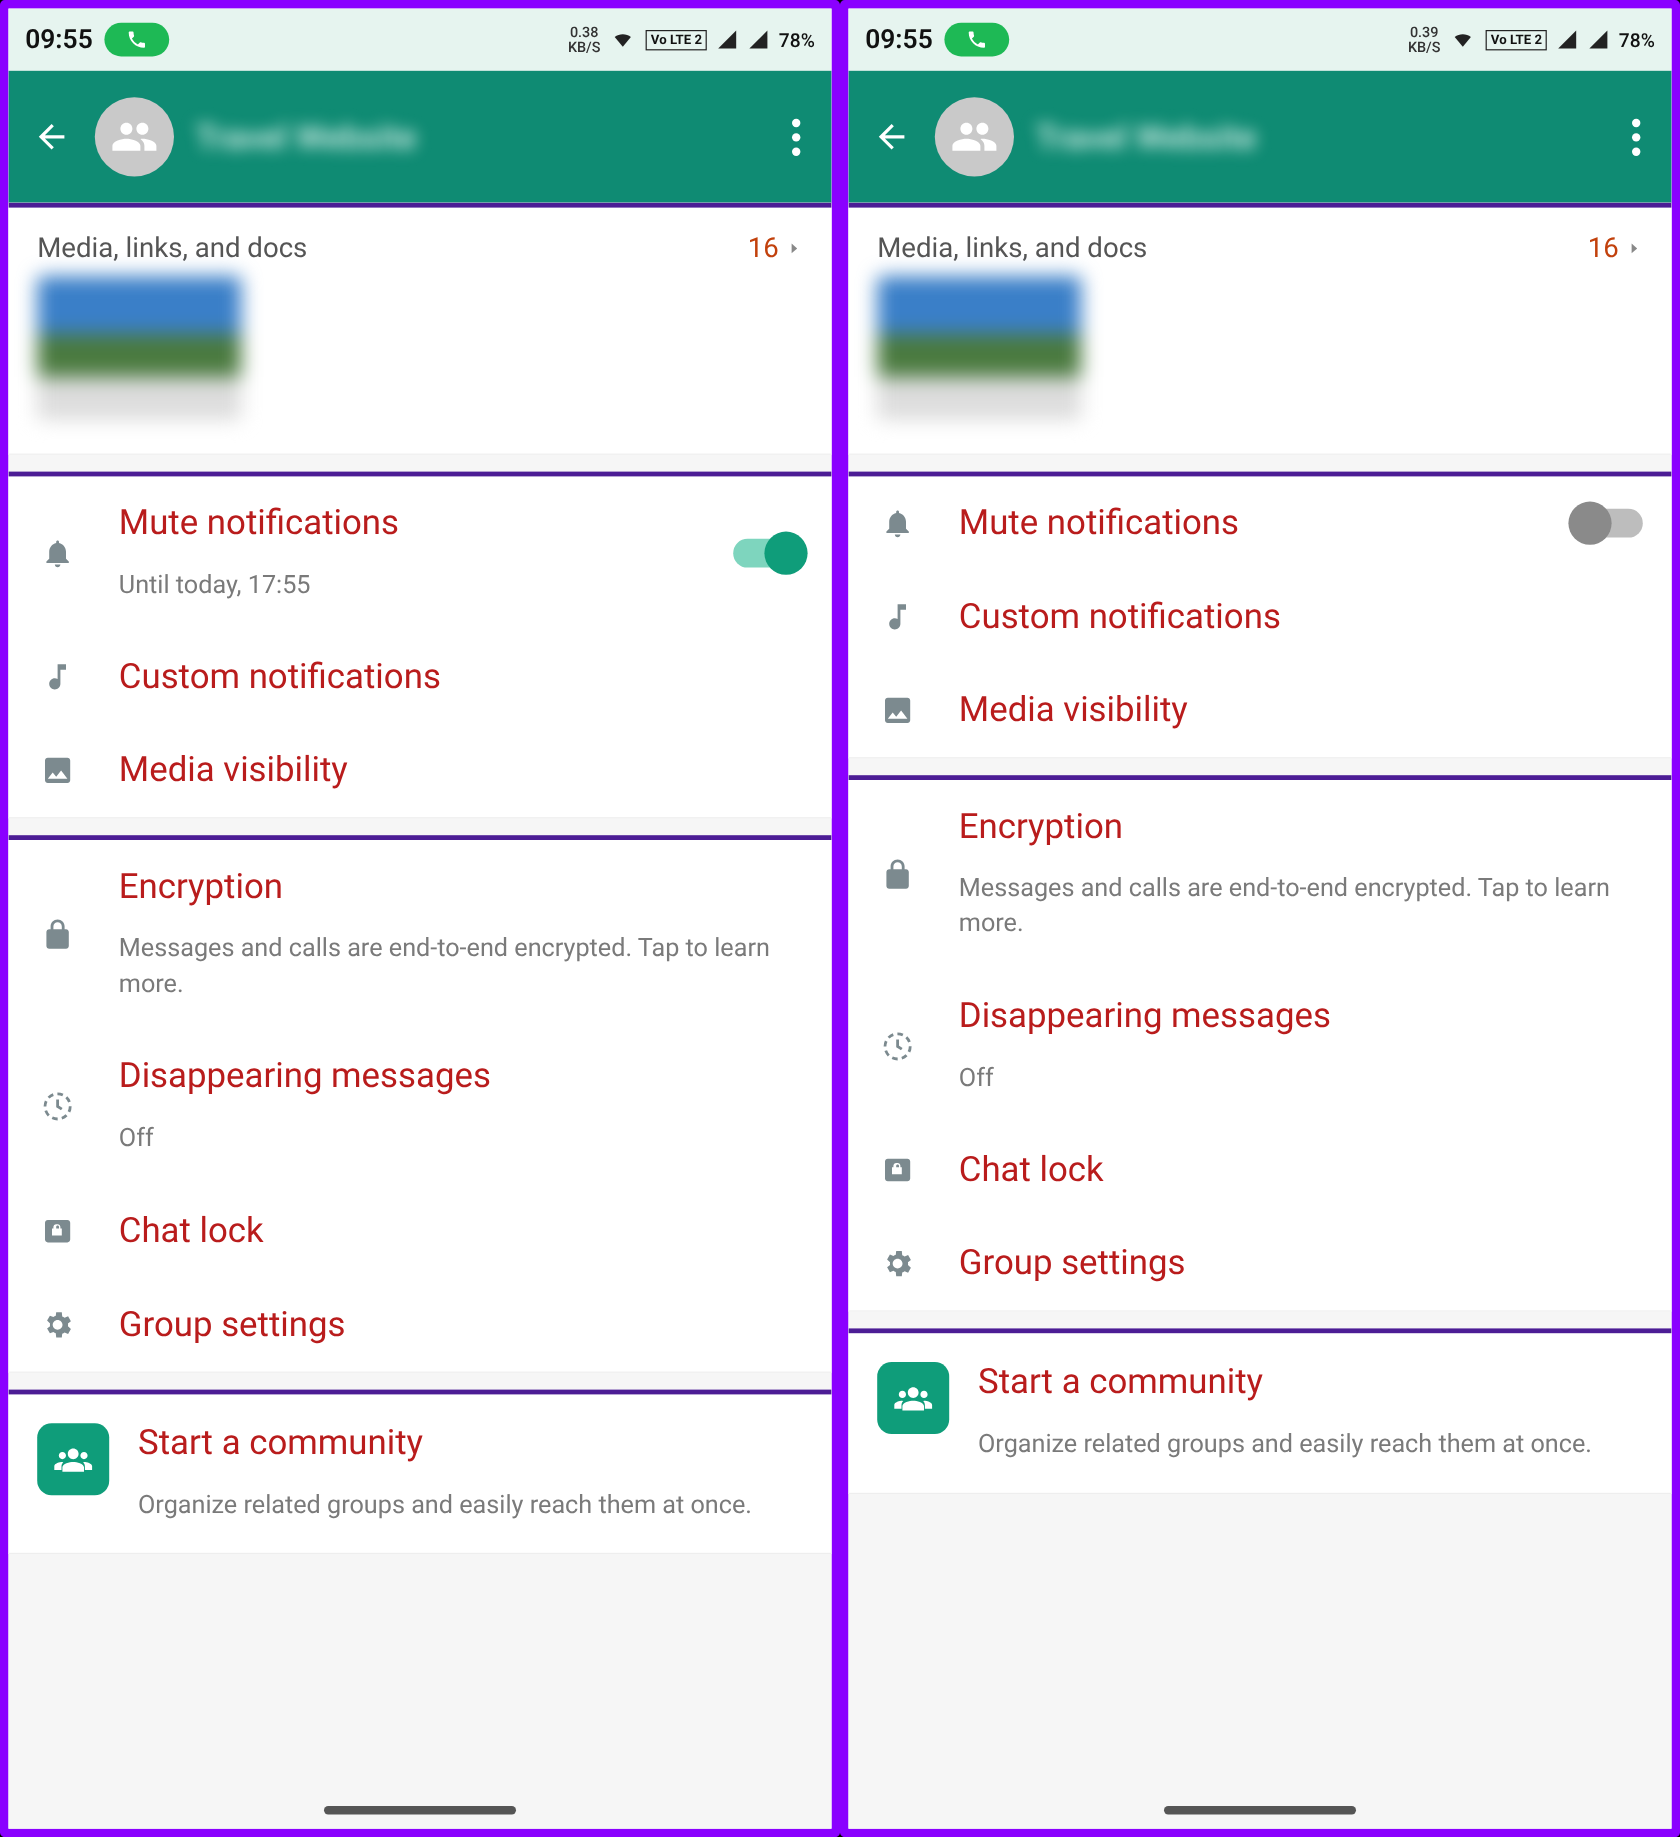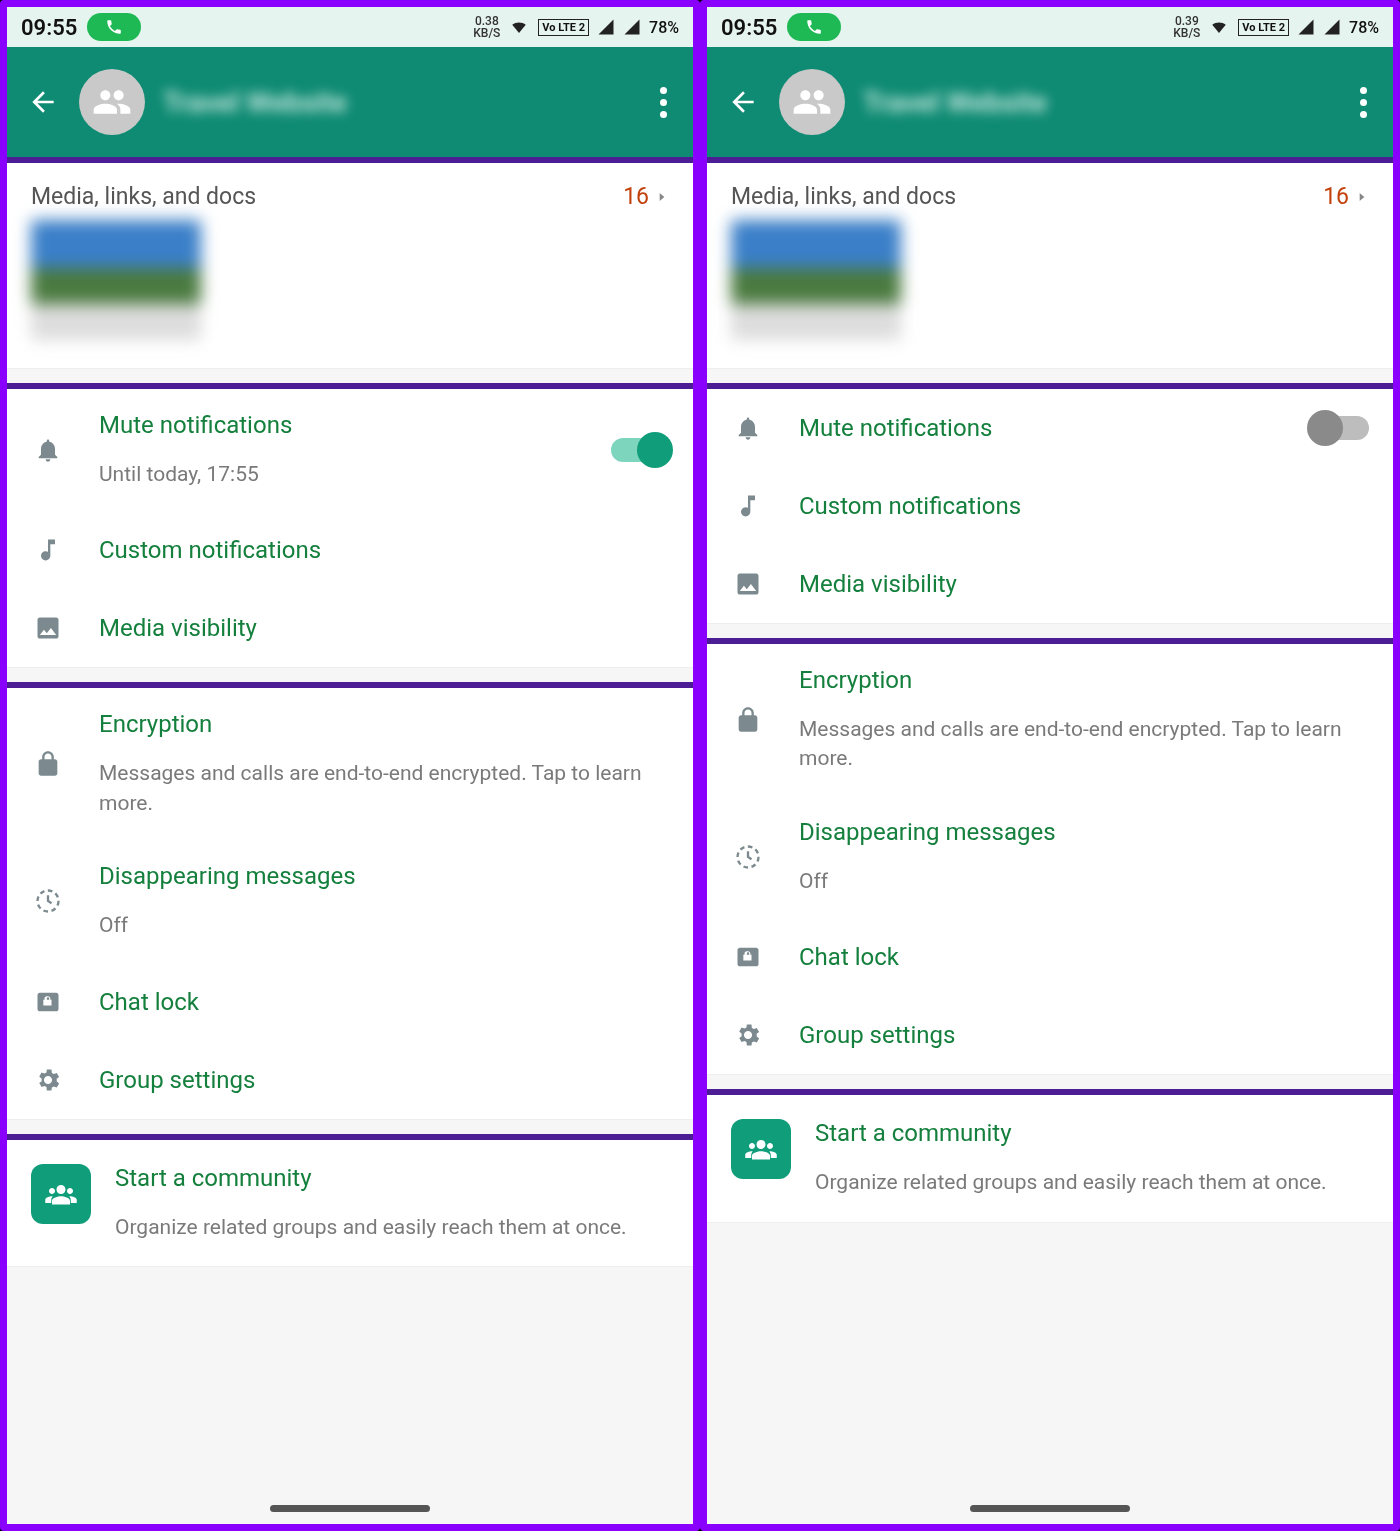--- a/index.html
+++ b/index.html
@@ -16,21 +16,21 @@
     height: 1531px;
     background: #fff;
     border: 7px solid #8a00ff;
     border-radius: 4px;
     display: flex;
     flex-direction: column;
     overflow: hidden;
     position: relative;
   }
   .status-bar {
-    height: 40px;
+    height: 52px;
     background: #e6f4ef;
     display: flex;
     align-items: center;
     padding: 0 14px;
     font-size: 22px;
     font-weight: 600;
     color: #111;
   }
   .status-left { display: flex; align-items: center; gap: 10px; }
   .status-right { margin-left: auto; display: flex; align-items: center; gap: 8px; font-size: 16px; font-weight: 500;}
@@ -67,21 +67,21 @@
   .chat-title {
     filter: blur(6px);
     font-size: 28px;
     font-weight: 500;
     color: #d8f0ea;
   }
   .menu-dots { margin-left: auto; display:flex; flex-direction:column; gap:5px; padding:8px;}
   .menu-dots span { width:7px; height:7px; background:#fff; border-radius:50%; }
 
   .content { background:#f6f6f6; flex:1; display:flex; flex-direction:column; }
-  .section { background:#fff; border-top:6px solid #4c1d95; border-bottom:1px solid #eee; margin-bottom:14px; }
+  .section { background:#fff; border-top:4px solid #4c1d95; border-bottom:1px solid #eee; margin-bottom:14px; }
   .media-row {
     padding: 20px 24px 10px;
     display:flex;
     align-items:center;
     font-size:23px;
     color:#555;
   }
   .media-count { margin-left:auto; display:flex; align-items:center; gap:6px; color:#c2410c; }
   .media-thumbs { padding: 0 24px 28px; }
   .thumb { width: 170px; height: 120px; background: linear-gradient(#3a7fc8 40%, #4a7a3f 40% 70%, #ddd 70%); filter: blur(8px); border-radius:4px; }
@@ -95,21 +95,21 @@
   }
   .setting-icon {
     width: 34px;
     color:#7c8a8f;
     display:flex;
     align-items:center;
     justify-content:center;
     flex-shrink:0;
   }
   .setting-text { flex:1; }
-  .setting-title { font-size: 24px; color:#15803d; }
+  .setting-title { font-size: 29px; color:#b91c1c; }
   .setting-sub { font-size: 21px; color:#7a7a7a; margin-top:21px; line-height:1.4; }
   .toggle {
     width: 58px; height: 24px; border-radius: 20px; position:relative;
   }
   .toggle.on { background:#7ed5be; }
   .toggle.on::after { content:""; position:absolute; right:-4px; top:-6px; width:36px; height:36px; background:#0f9d7a; border-radius:50%; }
   .toggle.off { background:#bdbdbd; }
   .toggle.off::after { content:""; position:absolute; left:-4px; top:-6px; width:36px; height:36px; background:#8a8a8a; border-radius:50%; }
 
   .community-icon {

